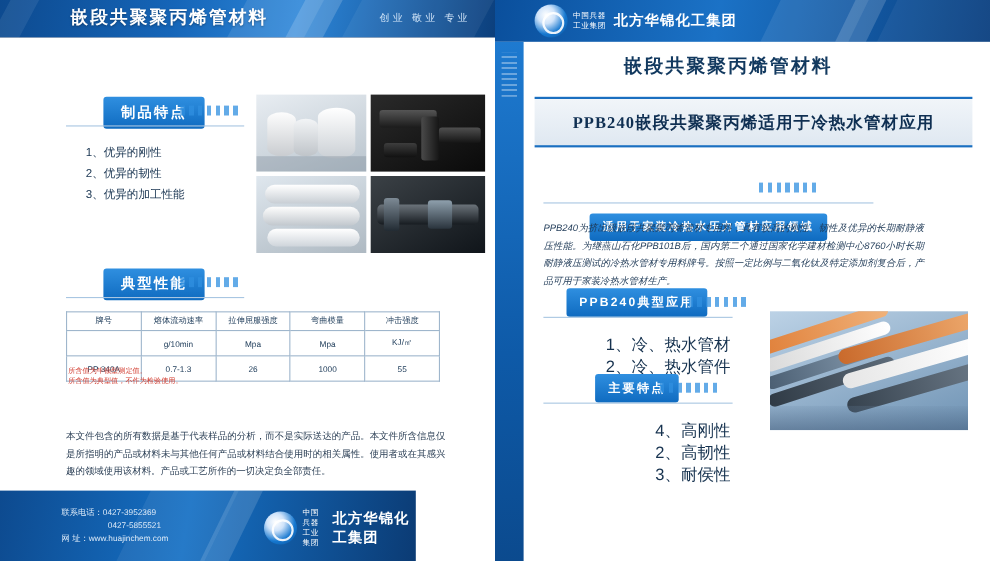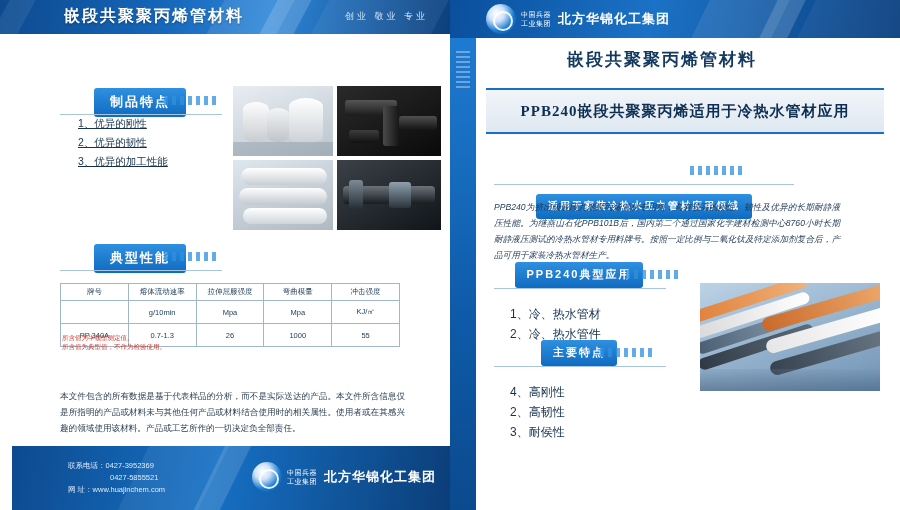--- a/index.html
+++ b/index.html
@@ -78,21 +78,21 @@
   }
   .tbl .r1 td{height:16px;}
   .note{position:absolute;left:62px;top:333px;font-size:6.5px;color:#d23b2e;line-height:9px;}
 
   .disclaimer{
     position:absolute;left:60px;top:388px;width:345px;
     font-size:8.6px;color:#2b3f55;line-height:16px;text-align:justify;
   }
 
   .left-footer{
-    position:absolute;left:12px;bottom:0;width:450px;height:64px;
+    position:absolute;left:0;bottom:0;width:378px;height:64px;
     background:linear-gradient(100deg,#0d4a8f 0%,#1670c4 45%,#0b3b74 100%);
     overflow:hidden;
   }
   .lf-shape{position:absolute;background:rgba(255,255,255,0.07);}
   .lf-s1{left:120px;top:-10px;width:80px;height:90px;transform:skewX(-26deg);}
   .lf-s2{left:196px;top:-10px;width:26px;height:90px;transform:skewX(-26deg);background:rgba(255,255,255,0.14);}
   .contact{position:absolute;left:56px;top:14px;font-size:7.5px;color:#dceaf8;line-height:12px;}
 
   
   .logo{position:absolute;display:flex;align-items:center;}
@@ -141,21 +141,21 @@
     border-top:2px solid #1a6fc0;border-bottom:2px solid #1a6fc0;
     display:flex;align-items:center;justify-content:center;
   }
   .r-banner span{
     font-family:"Liberation Serif","DejaVu Serif",serif;
     font-size:15px;font-weight:bold;color:#0f2f52;letter-spacing:1px;
   }
   .r-para{
     position:absolute;font-size:8.6px;color:#1f3a57;line-height:16px;text-align:justify;
   }
-  .r-bullets{font-size:12px;color:#16324f;line-height:20px;}
+  .r-bullets{font-size:15px;color:#16324f;line-height:20px;text-align:right;}
   .r-bullets div{margin-left:16px;}
 
   .ph5{
     position:absolute;left:250px;top:283px;width:180px;height:108px;
     background:linear-gradient(160deg,#bcd2e6,#6f93b4);overflow:hidden;
   }
 </style>
 </head>
 <body>
 
@@ -172,21 +172,21 @@
       <div class="left-title">嵌段共聚聚丙烯管材料</div>
       <div class="left-tagline">创业  敬业  专业</div>
     </div>
 
     <div class="lblock" style="left:60px;top:88px;width:160px;">
       <div class="tag-wrap">
         <span class="tag">制品特点</span>
         <span class="tag-deco" style="left:104px;"></span>
       </div>
       <div style="position:absolute;left:0;top:26px;width:162px;height:1px;background:#a8c6e2;"></div>
-      <div class="bullets" style="text-decoration:underline;">
+      <div class="bullets" style="margin-top:16px;">
         <div>1、优异的刚性</div>
         <div>2、优异的韧性</div>
         <div>3、优异的加工性能</div>
       </div>
     </div>
 
     <div class="photo ph1">
       <div class="pipe" style="left:10px;top:16px;width:26px;height:40px;"></div>
       <div class="pipe" style="left:34px;top:22px;width:22px;height:34px;background:linear-gradient(180deg,#f2f4f6,#bfc4c9);"></div>
       <div class="pipe" style="left:56px;top:12px;width:34px;height:46px;background:linear-gradient(180deg,#ffffff,#cbd0d5);"></div>

